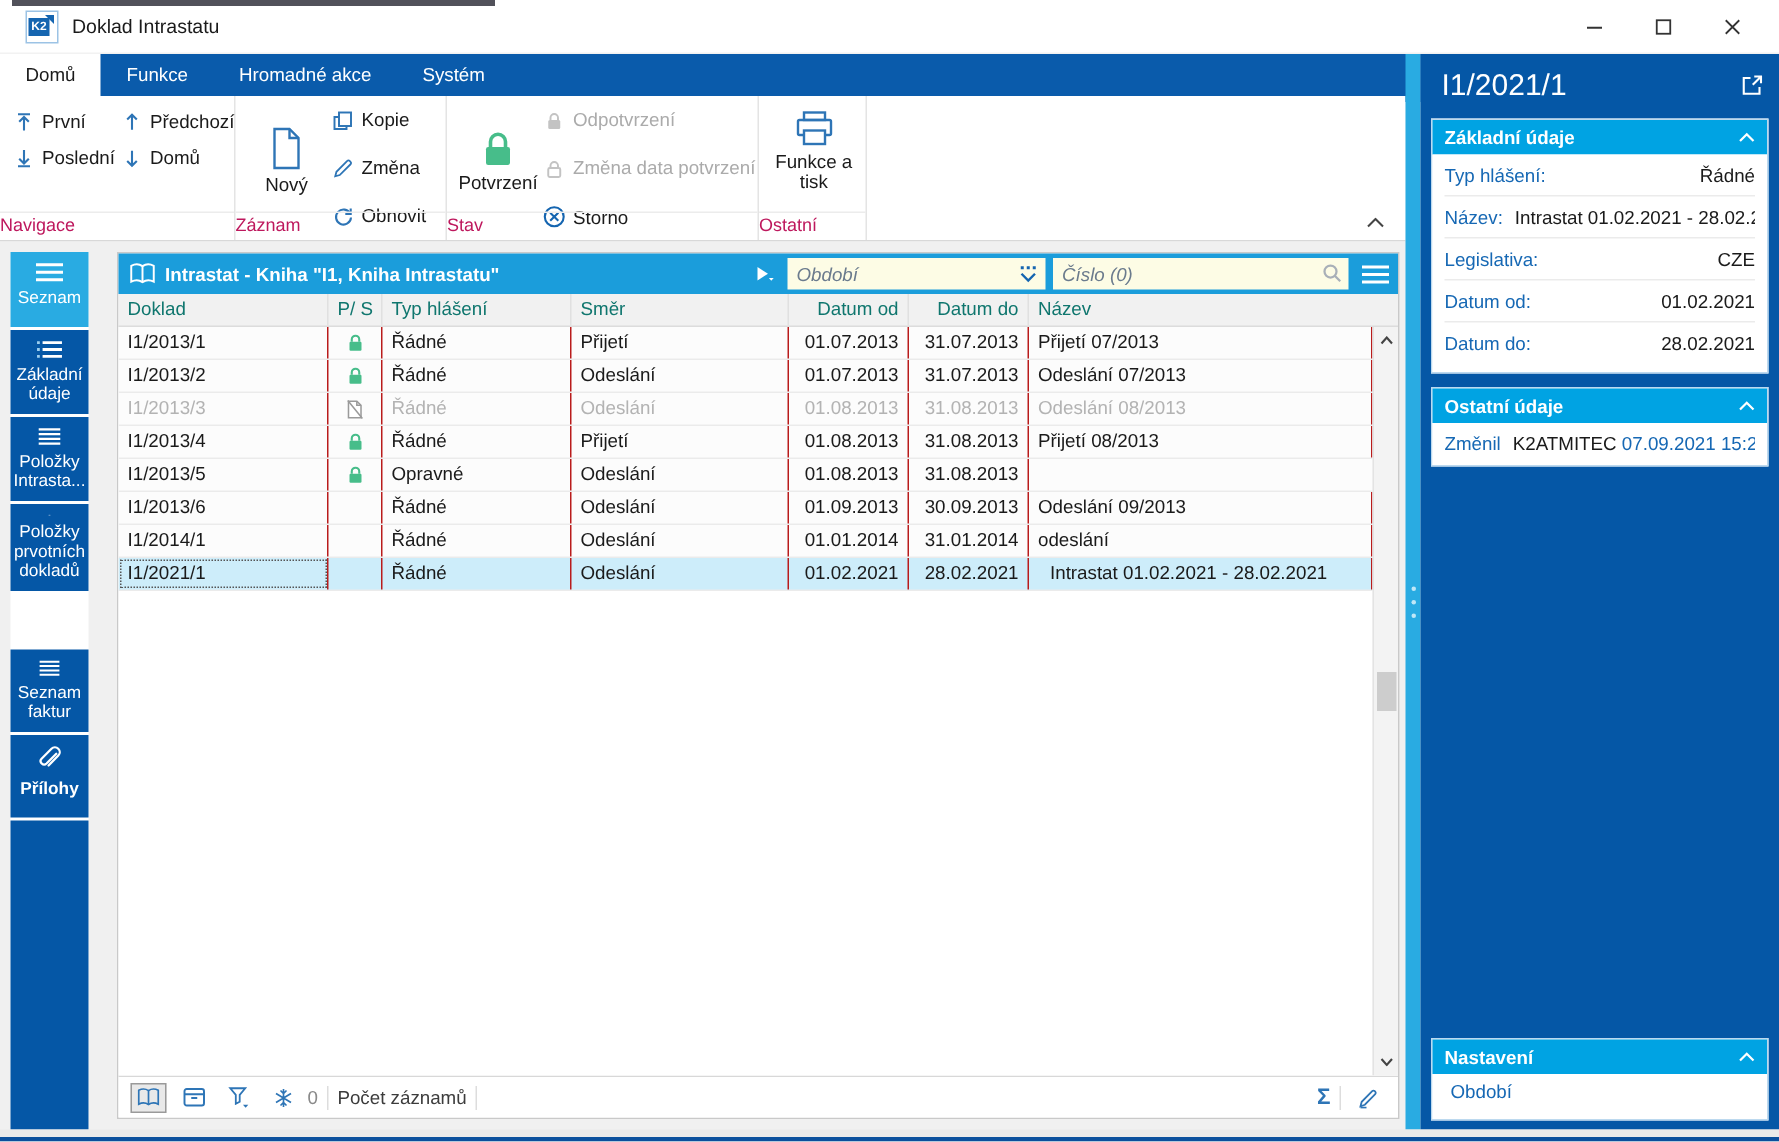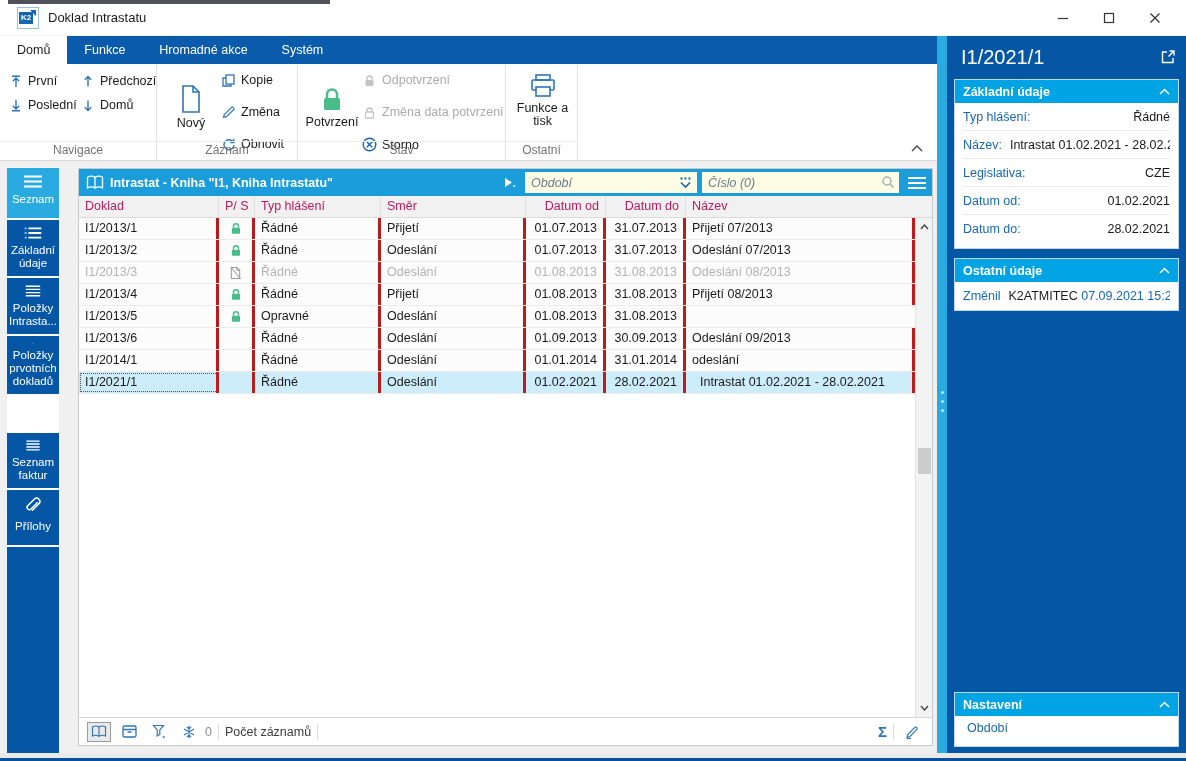--- a/index.html
+++ b/index.html
@@ -19,21 +19,21 @@
   .win-btn { width:46px; height:36px; display:flex; align-items:center; justify-content:center; cursor:default; }
 
   
   .tabbar { position:absolute; left:0; top:36px; width:947px; height:32px; background:#0a5bab; display:flex; }
   .tab { color:#ffffff; padding:0 17px; line-height:28px; font-size:12.5px; }
   .tab.active { background:#ffffff; color:#1a1a1a; }
 
   
   .ribbon { position:absolute; left:0; top:64px; width:937px; height:97px; background:#ffffff; border-bottom:1px solid #d8d8d8; display:flex; }
   .rgroup { position:relative; border-right:1px solid #e4e4e4; padding:5px 6px 19px 8px; }
-  .rgroup-label { position:absolute; left:0; right:0; bottom:1px; height:18px; line-height:17px; text-align:center; color:#737373; font-size:12px; border-top:1px solid #ececec; }
+  .rgroup-label { position:absolute; left:0; right:0; bottom:1px; height:18px; line-height:17px; text-align:left; color:#be185d; font-size:12px; border-top:1px solid #ececec; }
   .g-nav { width:157px; }
   .g-nav .grid2 { display:grid; grid-template-columns:72px auto; grid-auto-rows:24px; align-items:center; }
   .ritem { display:flex; align-items:center; gap:5px; color:#1a1a1a; white-space:nowrap; cursor:default; }
   .ritem .ric { display:flex; width:15px; justify-content:center; color:#2e75b6; }
   .ritem.disabled { color:#ababab; }
   .ritem.disabled .ric { color:#c3c3c3; }
   .g-zaz { width:141px; display:flex; }
   .bigbtn { width:52px; display:flex; flex-direction:column; align-items:center; padding-top:4px; gap:3px; text-align:center; line-height:13px;justify-content:center; }
   .smallcol { display:flex; flex-direction:column; justify-content:flex-start; gap:18px; padding-top:4px; margin-left:4px; }
   .g-stav { width:208px; display:flex; }
@@ -41,46 +41,46 @@
   .ribbon-collapse { position:absolute; right:14px; bottom:8px; color:#444; }
 
   
   .main { position:absolute; left:0; top:161px; width:937px; height:592px; background:#f0f0f0; }
 
   
   .sidebar { position:absolute; left:7px; top:7px; width:52px; bottom:0; display:flex; flex-direction:column; background:#ffffff; }
   .side-item { background:#0557a6; color:#ffffff; margin-bottom:2px; display:flex; flex-direction:column; align-items:center; justify-content:flex-start; text-align:center; font-size:11.5px; line-height:13px; padding:7px 2px 6px; gap:5px; overflow:hidden; }
   .side-item.active { background:#29abe2; }
   .side-fill { flex:1; background:#0557a6; }
-  .s1 { height:50px; } .s2 { height:56px; } .s3 { height:56px; } .s4 { height:58px; } .s5 { height:55px;margin-top:37px; } .s6 { height:55px; }
+  .s1 { height:50px; } .s2 { height:56px; } .s3 { height:56px; } .s4 { height:58px; } .s5 { height:55px;margin-top:37px; } .s6 { height:55px;font-weight:bold; }
 
   
   .content { position:absolute; left:78px; top:7px; width:855px; bottom:7px; background:#ffffff; border:1px solid #c9c9c9; display:flex; flex-direction:column; }
   .caption-bar { height:27px; background:#1b9ddb; display:flex; align-items:center; padding-left:7px; color:#fff; flex:0 0 auto; }
   .caption-text { font-weight:bold; font-size:12.5px; margin-left:6px; white-space:nowrap; }
   .caption-spacer { flex:1; }
   .play-btn { display:flex; align-items:center; margin-right:8px; }
   .flt { height:21px; background:#fdfce5; border:none; outline:none; font-family:"Liberation Sans",sans-serif; font-size:12.5px; padding:0 22px 0 6px; color:#1a1a1a; }
   .flt::placeholder { color:#6b7b8d; font-style:italic; opacity:1; }
   .flt-wrap { position:relative; display:flex; align-items:center; }
   .flt-icon { position:absolute; right:4px; top:3px; pointer-events:none; }
   .flt-obdobi { width:172px; }
   .flt-cislo { width:197px; margin-left:5px; }
   .hamburger-btn { width:30px; height:27px; display:flex; flex-direction:column; justify-content:center; align-items:center; gap:3px; margin-left:3px; }
   .hamburger-btn i { display:block; width:18px; height:2px; background:#fff; }
 
-  .grid-header { height:22px; display:flex; background:#f1f1f1; border-bottom:1px solid #dcdcdc; color:#be185d; flex:0 0 auto; padding-right:17px; }
+  .grid-header { height:22px; display:flex; background:#f1f1f1; border-bottom:1px solid #dcdcdc; color:#0f766e; flex:0 0 auto; padding-right:17px; }
   .th { padding:0 6px; line-height:21px; border-right:1px solid #e0e0e0; overflow:hidden; white-space:nowrap; }
   .c-doklad { width:140px; } .c-ps { width:36px; } .c-typ { width:126px; } .c-smer { width:145px; }
   .c-od { width:80px; text-align:right; } .c-do { width:80px; text-align:right; } .c-nazev { flex:1; border-right:none; }
 
   .grid-body { flex:1; position:relative; background:#fff; overflow:hidden; }
   .rows { position:absolute; left:0; top:0; right:17px; }
   .tr { height:22px; display:flex; border-bottom:1px solid #ebebeb; background:#fcfcfc; }
-  .td { padding:0 6px; line-height:21px; white-space:nowrap; overflow:hidden; border-right:3px solid #b91c1c; }
+  .td { padding:0 6px; line-height:21px; white-space:nowrap; overflow:hidden; border-right:1px solid #b91c1c; }
   .td.c-ps { display:flex; align-items:center; justify-content:center; padding:0; }
   .tr.cancelled { color:#b3b3b3; }
   .tr.selected { background:#cdedfa; }
   .tr.selected .td.c-doklad { outline:1px dotted #555; outline-offset:-2px; }
   .tr.selected .td.c-nazev { padding-left:14px; }
 
   .vscroll { position:absolute; right:0; top:0; bottom:0; width:17px; background:#f3f3f3; border-left:1px solid #e3e3e3; }
   .vs-up { position:absolute; top:2px; left:0; right:0; height:14px; display:flex; align-items:center; justify-content:center; color:#444; }
   .vs-down { position:absolute; bottom:2px; left:0; right:0; height:14px; display:flex; align-items:center; justify-content:center; color:#444; }
   .vs-thumb { position:absolute; top:46%; left:2px; width:13px; height:26px; background:#cdcdcd; }

